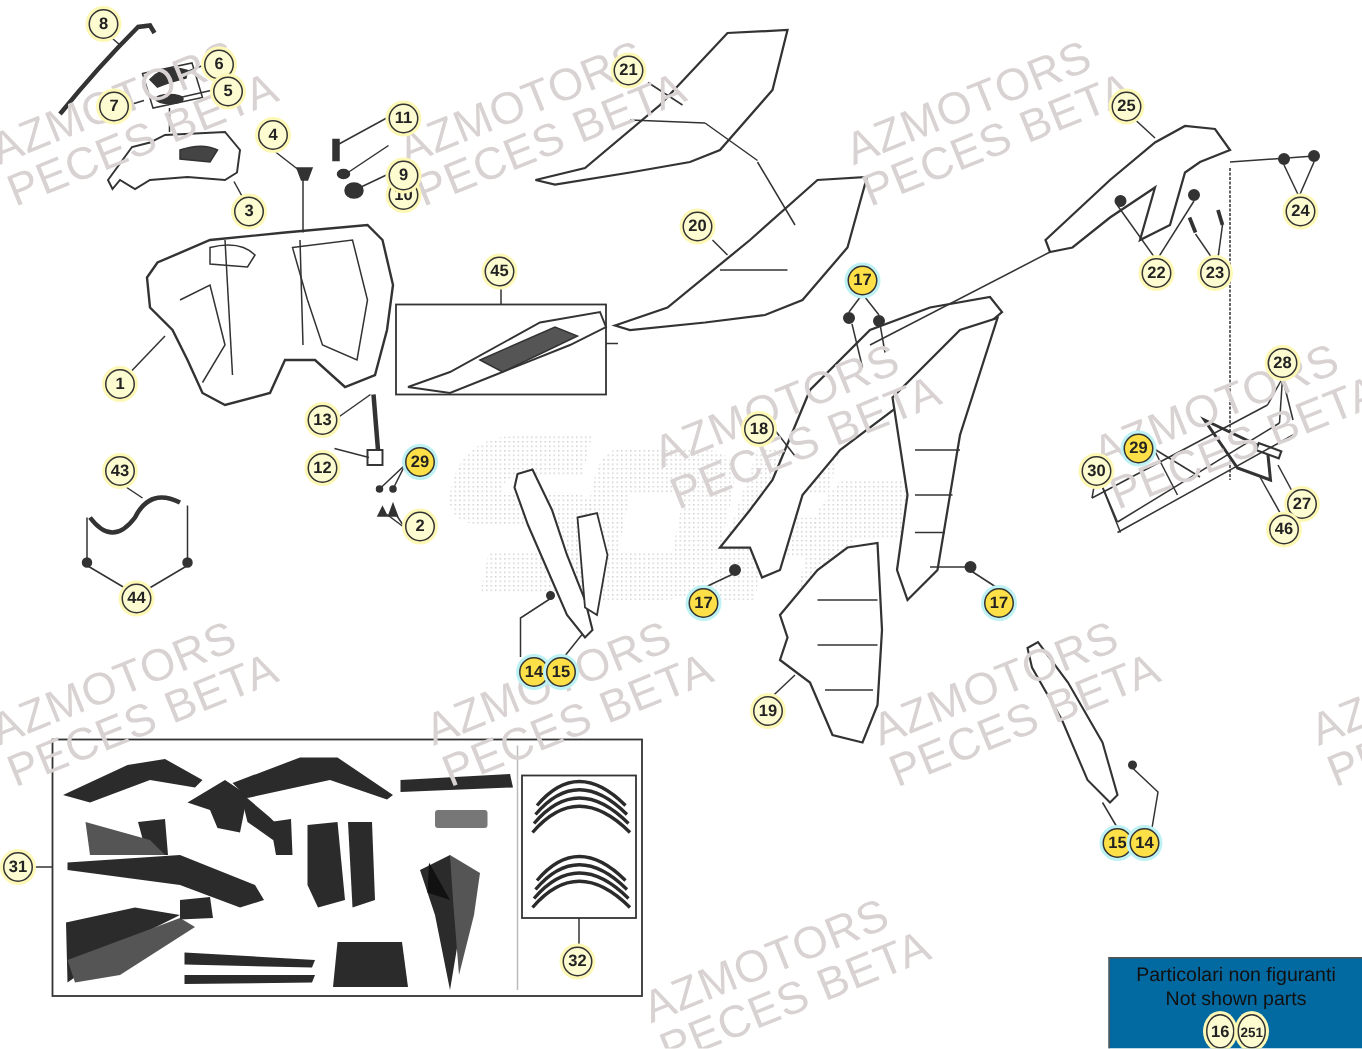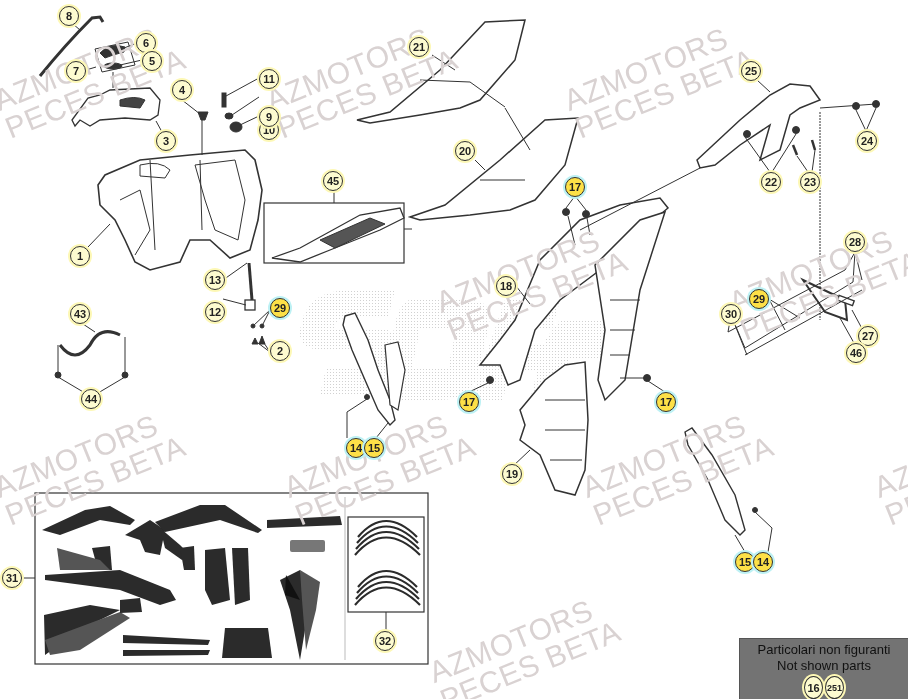--- a/index.html
+++ b/index.html
@@ -10,21 +10,21 @@
                font-size: 30px; line-height: 30px; transform: rotate(-22deg); transform-origin: left top;
                white-space: nowrap; pointer-events: none; letter-spacing: 0.5px; }
   .badge { position: absolute; width: 20px; height: 20px; border-radius: 50%;
            border: 1.3px solid #333; box-sizing: border-box; display: flex; align-items: center;
            justify-content: center; font-size: 11px; font-weight: 700; color: #222;
            font-family: "Liberation Sans", sans-serif; cursor: pointer; }
   .badge.yellow { background: #fdfbd0; box-shadow: 0 0 0 2px #fdf8b6; }
   .badge.cyan { background: #fde047; box-shadow: 0 0 0 2px #bdf1f4; }
   .badge.small { font-size: 9px; }
   .not-shown { position: absolute; left: 739px; top: 638px; width: 169px; height: 61px;
-               border: 1px solid #555; border-right: none; border-bottom: none; background: #737373;
+               border: 1px solid #555; border-right: none; border-bottom: none; background: #0369a1;
                box-sizing: border-box; text-align: center; }
   .not-shown .l1 { font-size: 13px; color: #111; margin-top: 3px; }
   .not-shown .l2 { font-size: 13px; color: #111; margin-top: 1px; }
   .not-shown .parts { display: flex; justify-content: center; gap: 2px; margin-top: 3px; }
   .not-shown .parts .badge { position: static; width: 19px; height: 23px; }
 </style>
 </head>
 <body>
 
 <svg id="canvas" viewBox="0 0 908 699" xmlns="http://www.w3.org/2000/svg">

